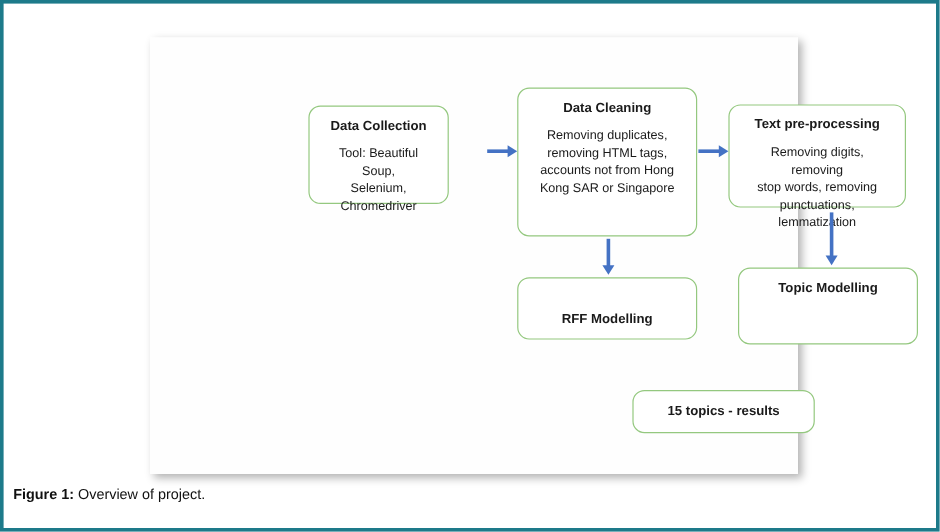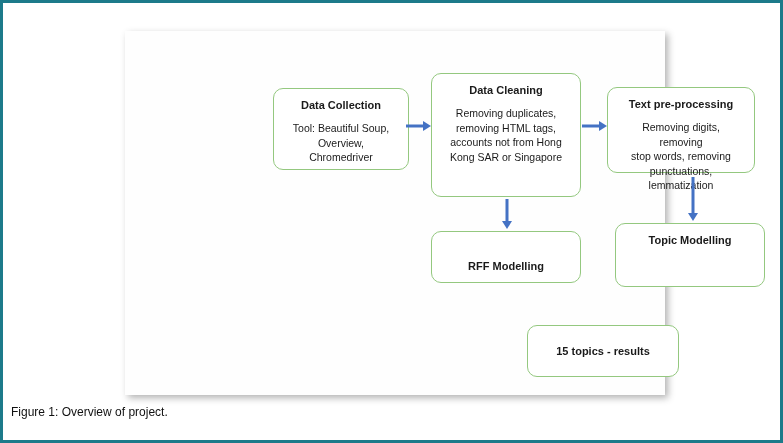--- a/index.html
+++ b/index.html
@@ -49,26 +49,26 @@
     margin-top: 9px;
     white-space: pre-line;
     line-height: 1.38;
   }
   .node-center {
     display: flex;
     align-items: center;
     justify-content: center;
   }
   
-  .n-data-collection { left: 148px; top: 57px;  width: 136px; height: 82px; text-align: center; }
+  .n-data-collection { left: 132px; top: 57px;  width: 117px; height: 82px; text-align: center; }
   .n-data-cleaning   { left: 306px; top: 42px;  width: 150px; height: 124px; }
   .n-text-preproc    { left: 482px; top: 56px;  width: 148px; height: 86px; }
   .n-rff             { left: 306px; top: 200px; width: 150px; height: 52px; align-items: flex-end; }
   .n-topic           { left: 490px; top: 192px; width: 150px; height: 64px; }
-  .n-results         { left: 402px; top: 294px; width: 152px; height: 52px; }
+  .n-results         { left: 402px; top: 294px; width: 152px; height: 36px; }
 
   
   .arrow { position: absolute; }
   .arrow .shaft { position: absolute; background: var(--arrow); }
   .arrow-right .shaft {
     left: 0; right: 7px; top: 50%; transform: translateY(-50%); height: 3px;
   }
   .arrow-right .head {
     position: absolute; right: 0; top: 50%; transform: translateY(-50%);
     width: 0; height: 0;
@@ -91,34 +91,34 @@
   .a3 { left: 375px; top: 168px; width: 13px; height: 30px; }
   .a4 { left: 561px; top: 146px; width: 13px; height: 44px; }
 
   .caption {
     position: absolute;
     left: 8px;
     top: 402px;
     font-size: 12px;
     color: #111;
   }
-  .caption-label { font-weight: normal; }
+  .caption-label { font-weight: bold; }
   .caption-text { font-weight: normal; }
 </style>
 </head>
 <body>
 
 <div class="page">
 
   <div class="canvas">
 
     <div class="node n-data-collection">
       <div class="node-title">Data Collection</div>
       <div class="node-body">Tool: Beautiful Soup,
-Overview,
+Selenium,
 Chromedriver</div>
     </div>
 
     <div class="node n-data-cleaning">
       <div class="node-title">Data Cleaning</div>
       <div class="node-body">Removing duplicates,
 removing HTML tags,
 accounts not from Hong
 Kong SAR or Singapore</div>
     </div>

